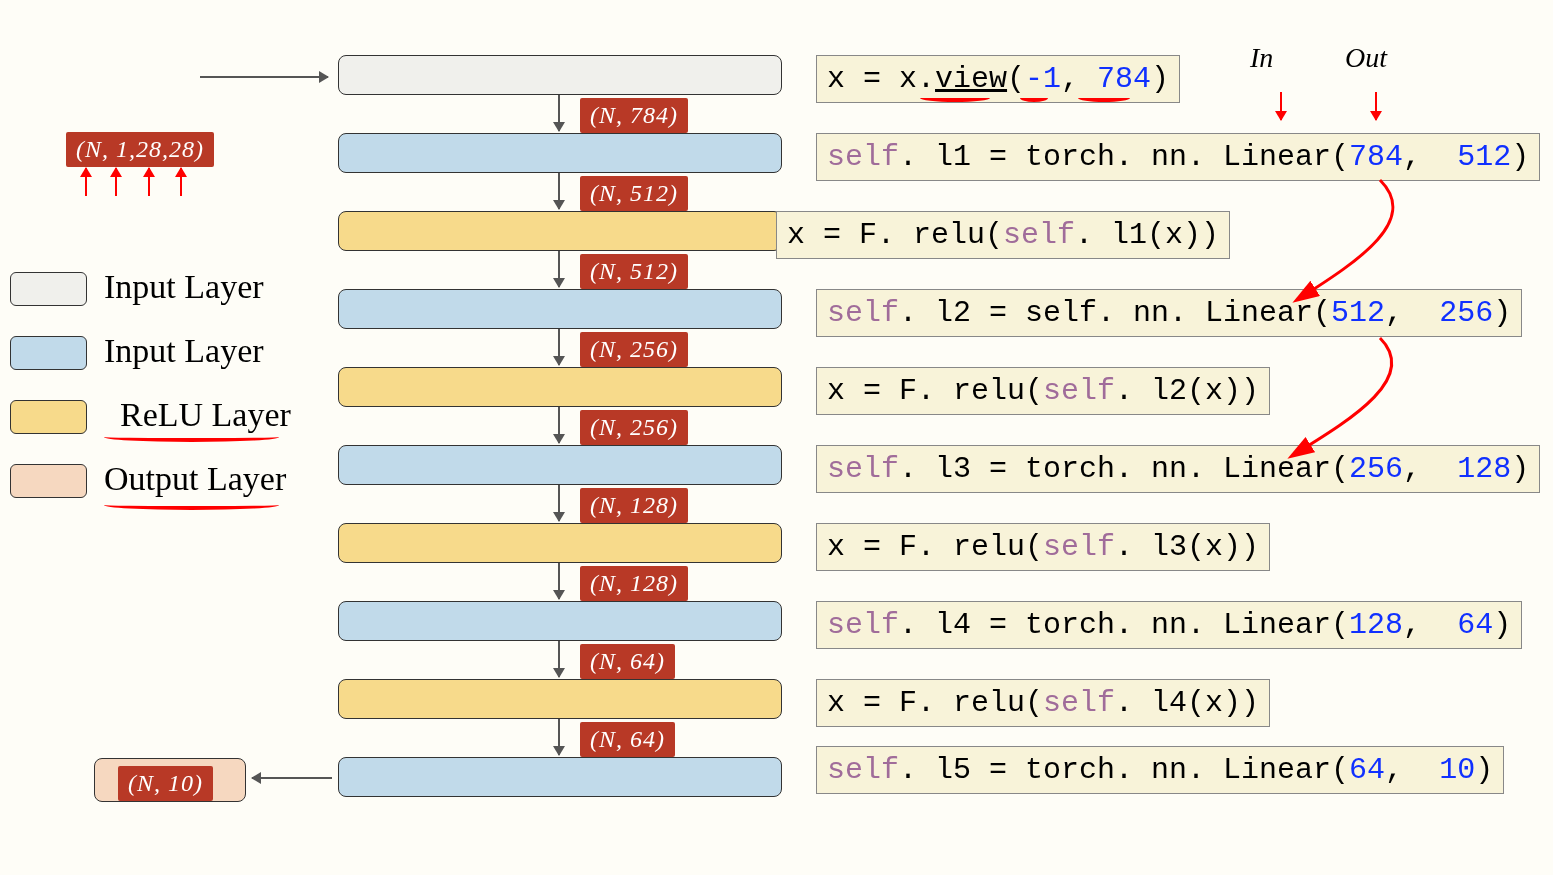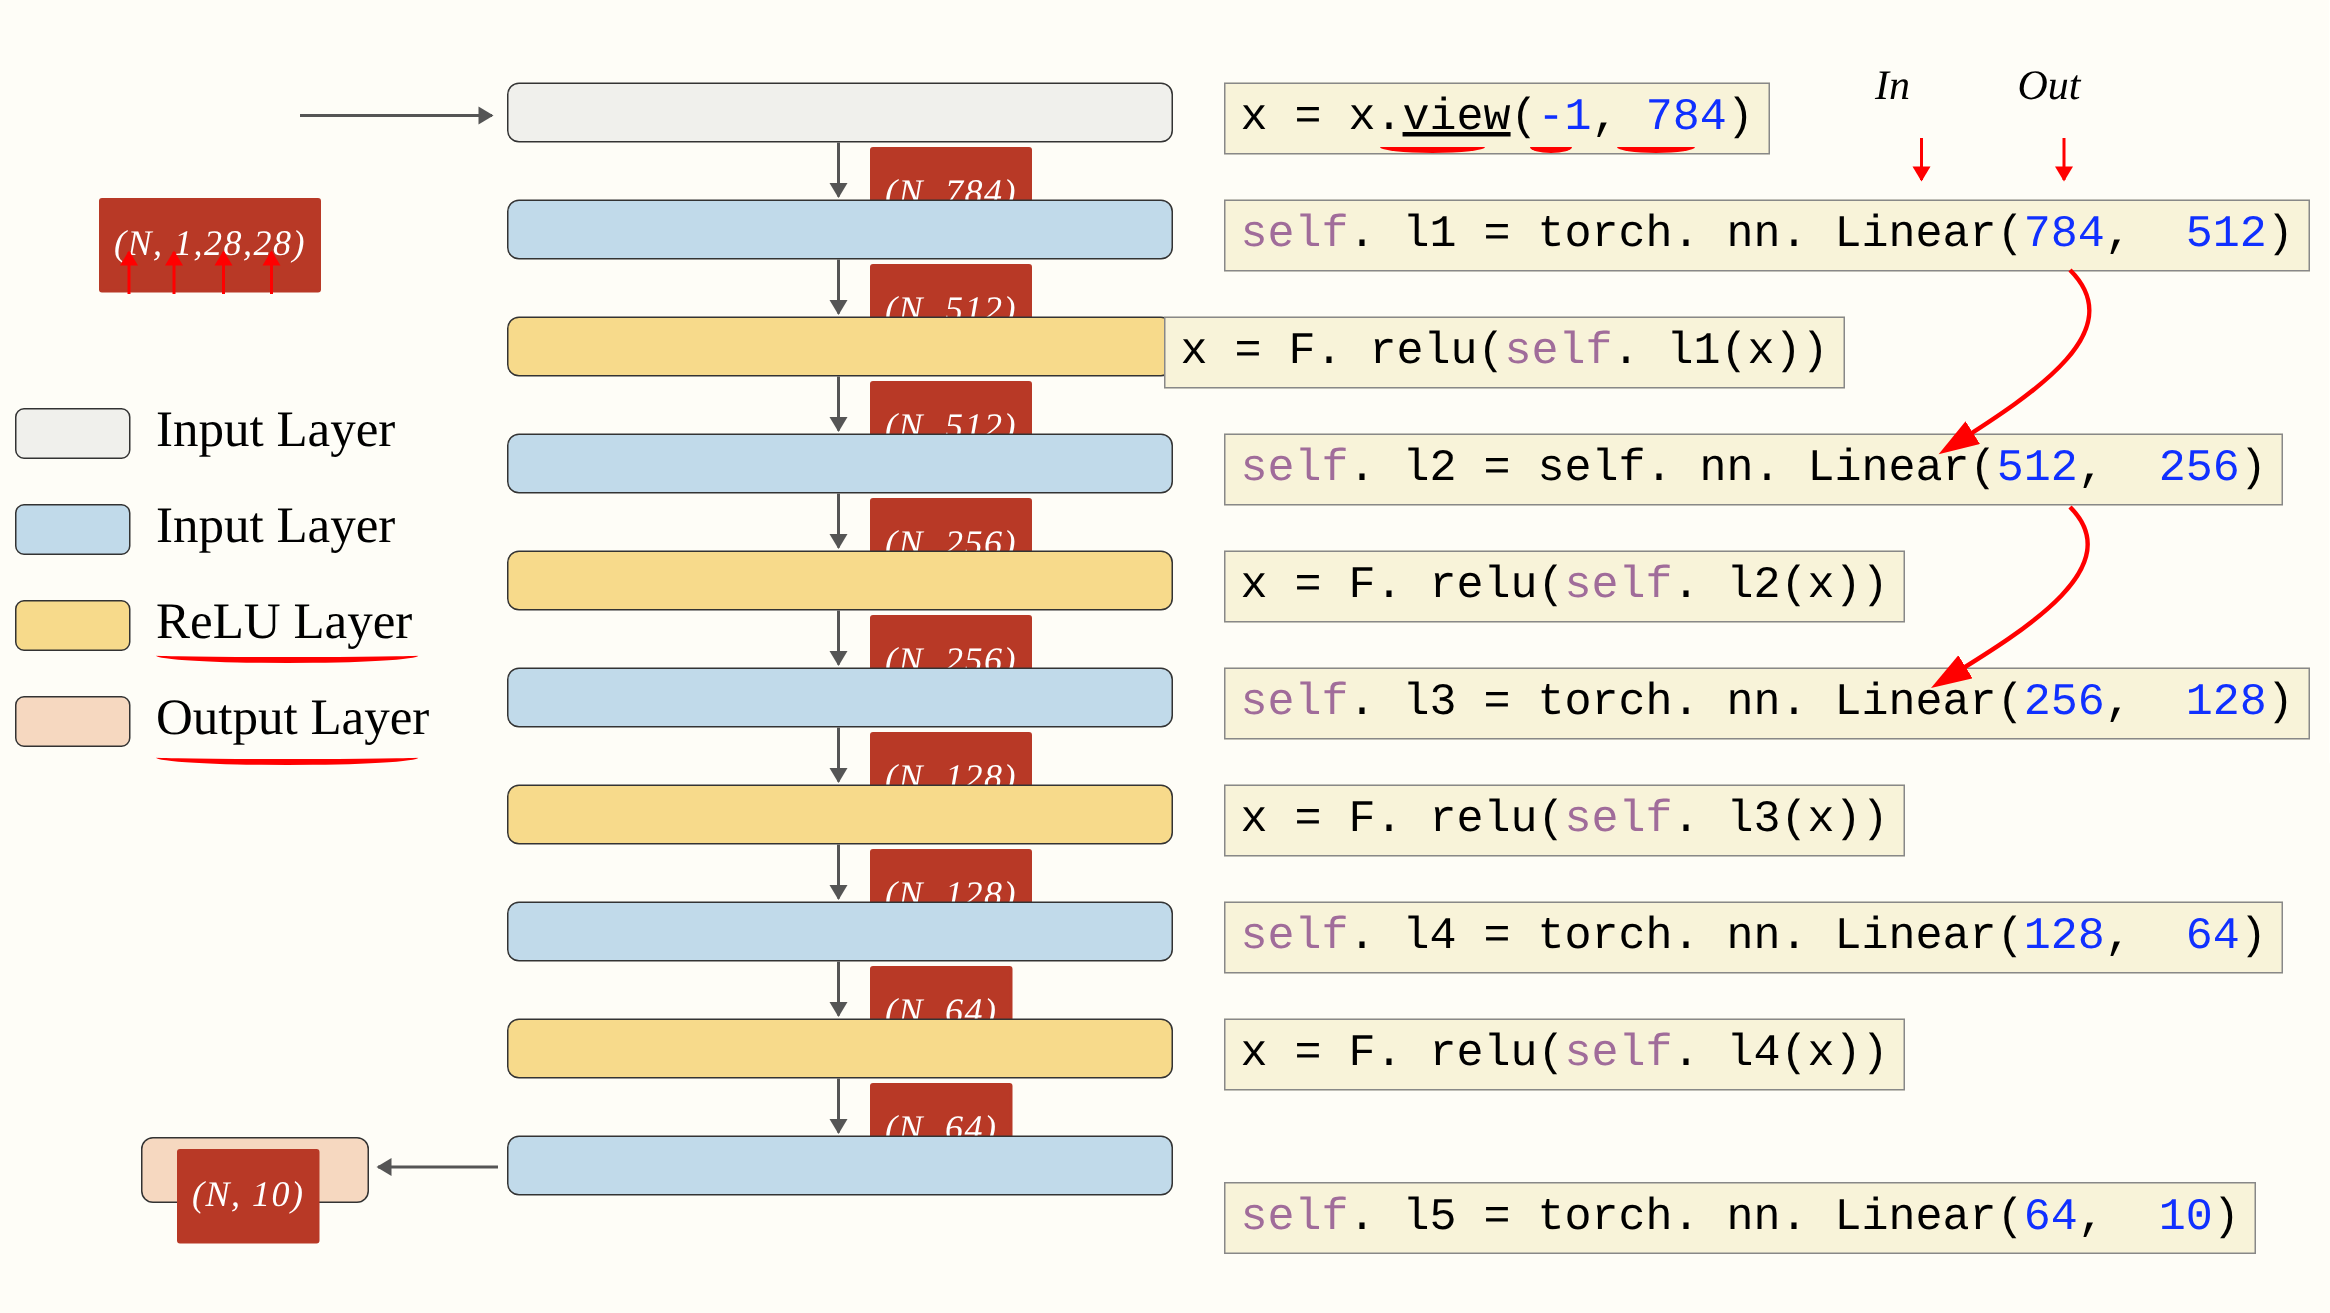--- a/index.html
+++ b/index.html
@@ -4,21 +4,21 @@
 <style>
   html,body{margin:0;padding:0;background:#fff;font-family:"Times New Roman",serif}
   .canvas{position:relative;width:1553px;height:875px;background:#fefdf7}
   
   .block{position:absolute;border:1px solid #333;border-radius:8px;box-sizing:border-box}
   .input-color{background:#f0f0ec}
   .linear-color{background:#c1daea}
   .relu-color{background:#f7da8b}
   .output-color{background:#f6d8c0}
   .dim-badge{position:absolute;background:#b83926;color:#fff;font-size:24px;
-             padding:16px 8px;border:2px solid #b83926;border-radius:2px;font-style:italic;
+             padding:2px 8px;border:2px solid #b83926;border-radius:2px;font-style:italic;
              letter-spacing:1px;font-family:"Times New Roman",serif}
   .code{position:absolute;background:#f8f3d9;border:1px solid #888;padding:6px 10px;
         font-family:"Courier New",monospace;font-size:30px;white-space:pre}
   .kw-self{color:#a06c9a}
   .num{color:#1030ff}
   .legend-sw{position:absolute;width:75px;height:32px;border:1px solid #333;border-radius:6px}
   .legend-tx{position:absolute;font-size:34px}
   
   .varrow{position:absolute;width:2px;background:#555}
   .varrow:after{content:"";position:absolute;left:-5px;bottom:-1px;border-left:6px solid transparent;
@@ -99,28 +99,28 @@
 
   <div class="code" style="left:816px;top:55px"><span>x = x.</span><span style="text-decoration:underline">view</span><span>(</span><span class="num">-1</span><span>, </span><span class="num">784</span><span>)</span></div>
   <div class="code" style="left:816px;top:133px"><span class="kw-self">self</span><span>. l1 = torch. nn. Linear(</span><span class="num">784</span><span>,  </span><span class="num">512</span><span>)</span></div>
   <div class="code" style="left:776px;top:211px"><span>x = F. relu(</span><span class="kw-self">self</span><span>. l1(x))</span></div>
   <div class="code" style="left:816px;top:289px"><span class="kw-self">self</span><span>. l2 = self. nn. Linear(</span><span class="num">512</span><span>,  </span><span class="num">256</span><span>)</span></div>
   <div class="code" style="left:816px;top:367px"><span>x = F. relu(</span><span class="kw-self">self</span><span>. l2(x))</span></div>
   <div class="code" style="left:816px;top:445px"><span class="kw-self">self</span><span>. l3 = torch. nn. Linear(</span><span class="num">256</span><span>,  </span><span class="num">128</span><span>)</span></div>
   <div class="code" style="left:816px;top:523px"><span>x = F. relu(</span><span class="kw-self">self</span><span>. l3(x))</span></div>
   <div class="code" style="left:816px;top:601px"><span class="kw-self">self</span><span>. l4 = torch. nn. Linear(</span><span class="num">128</span><span>,  </span><span class="num">64</span><span>)</span></div>
   <div class="code" style="left:816px;top:679px"><span>x = F. relu(</span><span class="kw-self">self</span><span>. l4(x))</span></div>
-  <div class="code" style="left:816px;top:788px"><span class="kw-self">self</span><span>. l5 = torch. nn. Linear(</span><span class="num">64</span><span>,  </span><span class="num">10</span><span>)</span></div>
+  <div class="code" style="left:816px;top:746px"><span class="kw-self">self</span><span>. l5 = torch. nn. Linear(</span><span class="num">64</span><span>,  </span><span class="num">10</span><span>)</span></div>
 
   <div class="legend-sw input-color" style="left:10px;top:272px"></div>
   <div class="legend-tx" style="left:104px;top:268px">Input Layer</div>
   <div class="legend-sw linear-color" style="left:10px;top:336px"></div>
   <div class="legend-tx" style="left:104px;top:332px">Input Layer</div>
   <div class="legend-sw relu-color" style="left:10px;top:400px"></div>
-  <div class="legend-tx" style="left:104px;top:396px">ReLU Layer</div>
+  <div class="legend-tx" style="left:120px;top:396px">ReLU Layer</div>
   <div class="legend-sw output-color" style="left:10px;top:464px"></div>
   <div class="legend-tx" style="left:104px;top:460px">Output Layer</div>
 
   <div class="red-stroke" style="left:104px;top:432px;width:175px;height:6px"></div>
   <div class="red-stroke" style="left:104px;top:500px;width:175px;height:6px"></div>
   <div class="red-stroke" style="left:920px;top:94px;width:70px;height:4px"></div>
   <div class="red-stroke" style="left:1020px;top:94px;width:28px;height:4px"></div>
   <div class="red-stroke" style="left:1078px;top:94px;width:52px;height:4px"></div>
 
   <div class="hand" style="left:1250px;top:42px">In</div>

